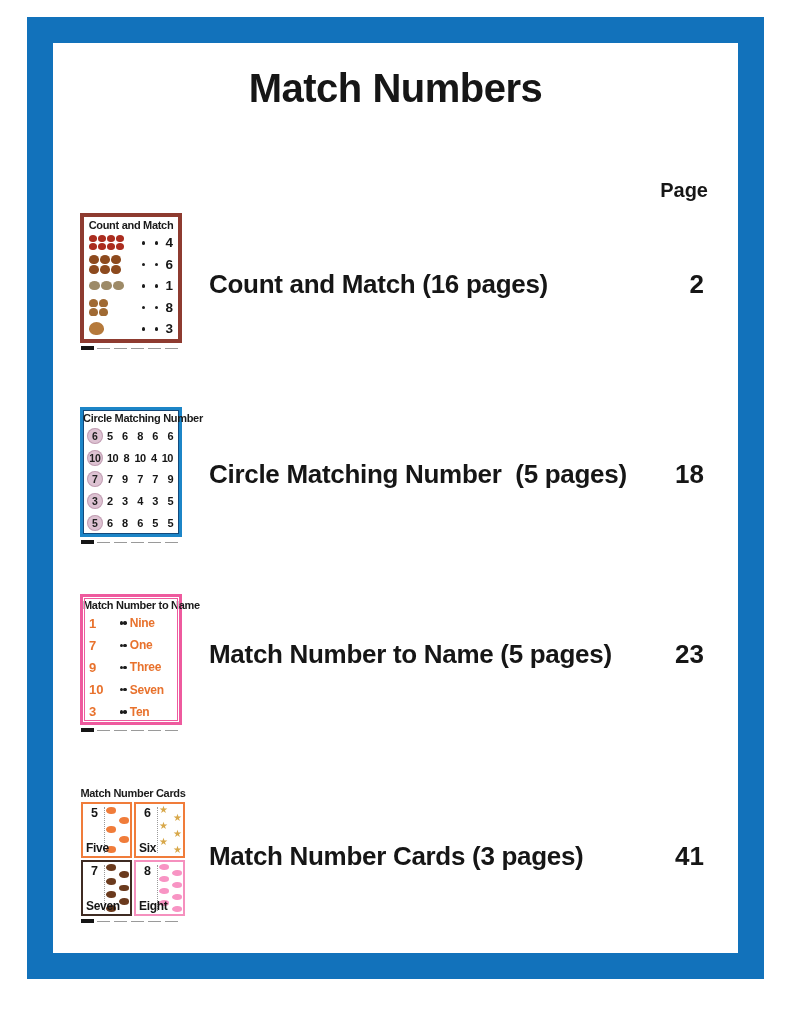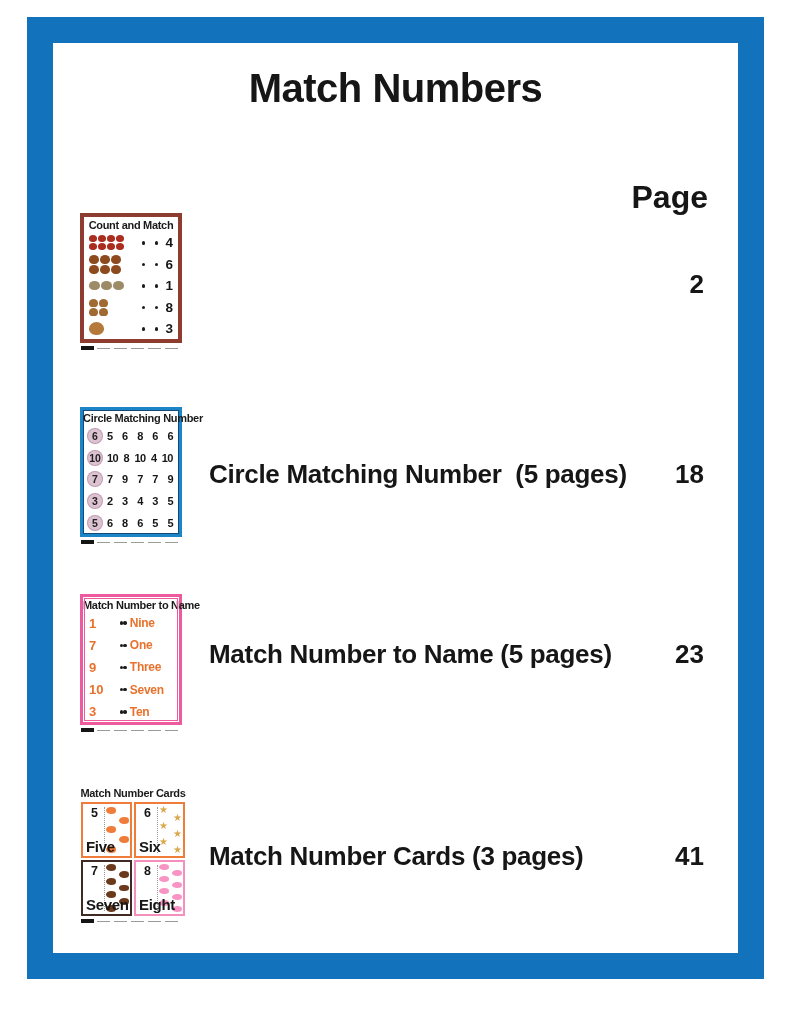--- a/index.html
+++ b/index.html
@@ -11,21 +11,21 @@
   .frame {
     position:absolute; left:27px; top:17px; width:737px; height:962px;
     box-sizing:border-box; border:26px solid #1272bb; pointer-events:none;
   }
   .doc-title {
     position:absolute; top:60px; left:0; width:791px; text-align:center;
     font-size:40px; line-height:57px; font-weight:bold; letter-spacing:-0.5px;
   }
   .page-col-header {
     position:absolute; top:179px; right:83px;
-    font-size:32px; font-weight:bold;
+    font-size:20px; font-weight:bold;
   }
   .entry-label {
     position:absolute; left:209px; font-size:26px; font-weight:bold;
     white-space:pre; letter-spacing:-0.3px;
   }
   .entry-page {
     position:absolute; right:87px; font-size:26px; font-weight:bold; text-align:right;
   }
   .e1 { top:269px; } .e2 { top:459px; } .e3 { top:639px; } .e4 { top:841px; }
 
@@ -76,21 +76,21 @@
   .mn-left { width:36px; display:flex; align-items:center; justify-content:space-between; }
   .mn-num { font-size:13px; font-weight:bold; }
   .mn-right { width:52px; display:flex; align-items:center; gap:3px; }
   .mn-name { font-size:12px; font-weight:bold; letter-spacing:-0.3px; }
 
   
   .t4 { width:106px; }
   .cards { display:grid; grid-template-columns:51px 51px; gap:2px; justify-content:center; margin-top:2px; }
   .card { box-sizing:border-box; height:56px; border:2px solid; position:relative; background:#fff; }
   .card-number { font-size:12.5px; font-weight:bold; line-height:14px; margin:2px 0 0 8px; }
-  .card-word { position:absolute; left:3px; bottom:1px; font-size:15px; font-weight:bold; letter-spacing:-0.3px; }
+  .card-word { position:absolute; left:3px; bottom:1px; font-size:12px; font-weight:bold; letter-spacing:-0.3px; }
   .card-divider { position:absolute; left:45%; top:3px; bottom:3px; border-left:1px dotted #9a9a9a; }
   .card-items {
     position:absolute; right:1px; top:2px; bottom:2px; width:23px;
     display:flex; flex-direction:column; justify-content:space-around; align-items:flex-start;
   }
   .card-item { display:block; width:10px; height:7px; border-radius:60% 55% 55% 60%; }
   .card-item.zig { align-self:flex-end; }
   .card-item.star { width:auto; height:auto; border-radius:0; background:none !important; font-size:10px; line-height:8px; }
 </style>
 </head>
@@ -99,20 +99,21 @@
 <div class="sheet">
 
   <div class="frame" style="border-color: rgb(18, 114, 187);"></div>
 
   <div class="doc-title">
     <div>Match Numbers</div>
   </div>
 
   <div class="page-col-header">Page</div>
 
+  <div class="entry-label e1">Count and Match (16 pages)</div>
   <div class="entry-page  e1">2</div>
 
   <div class="entry-label e2">Circle Matching Number  (5 pages)</div>
   <div class="entry-page  e2">18</div>
 
   <div class="entry-label e3">Match Number to Name (5 pages)</div>
   <div class="entry-page  e3">23</div>
 
   <div class="entry-label e4">Match Number Cards (3 pages)</div>
   <div class="entry-page  e4">41</div>

